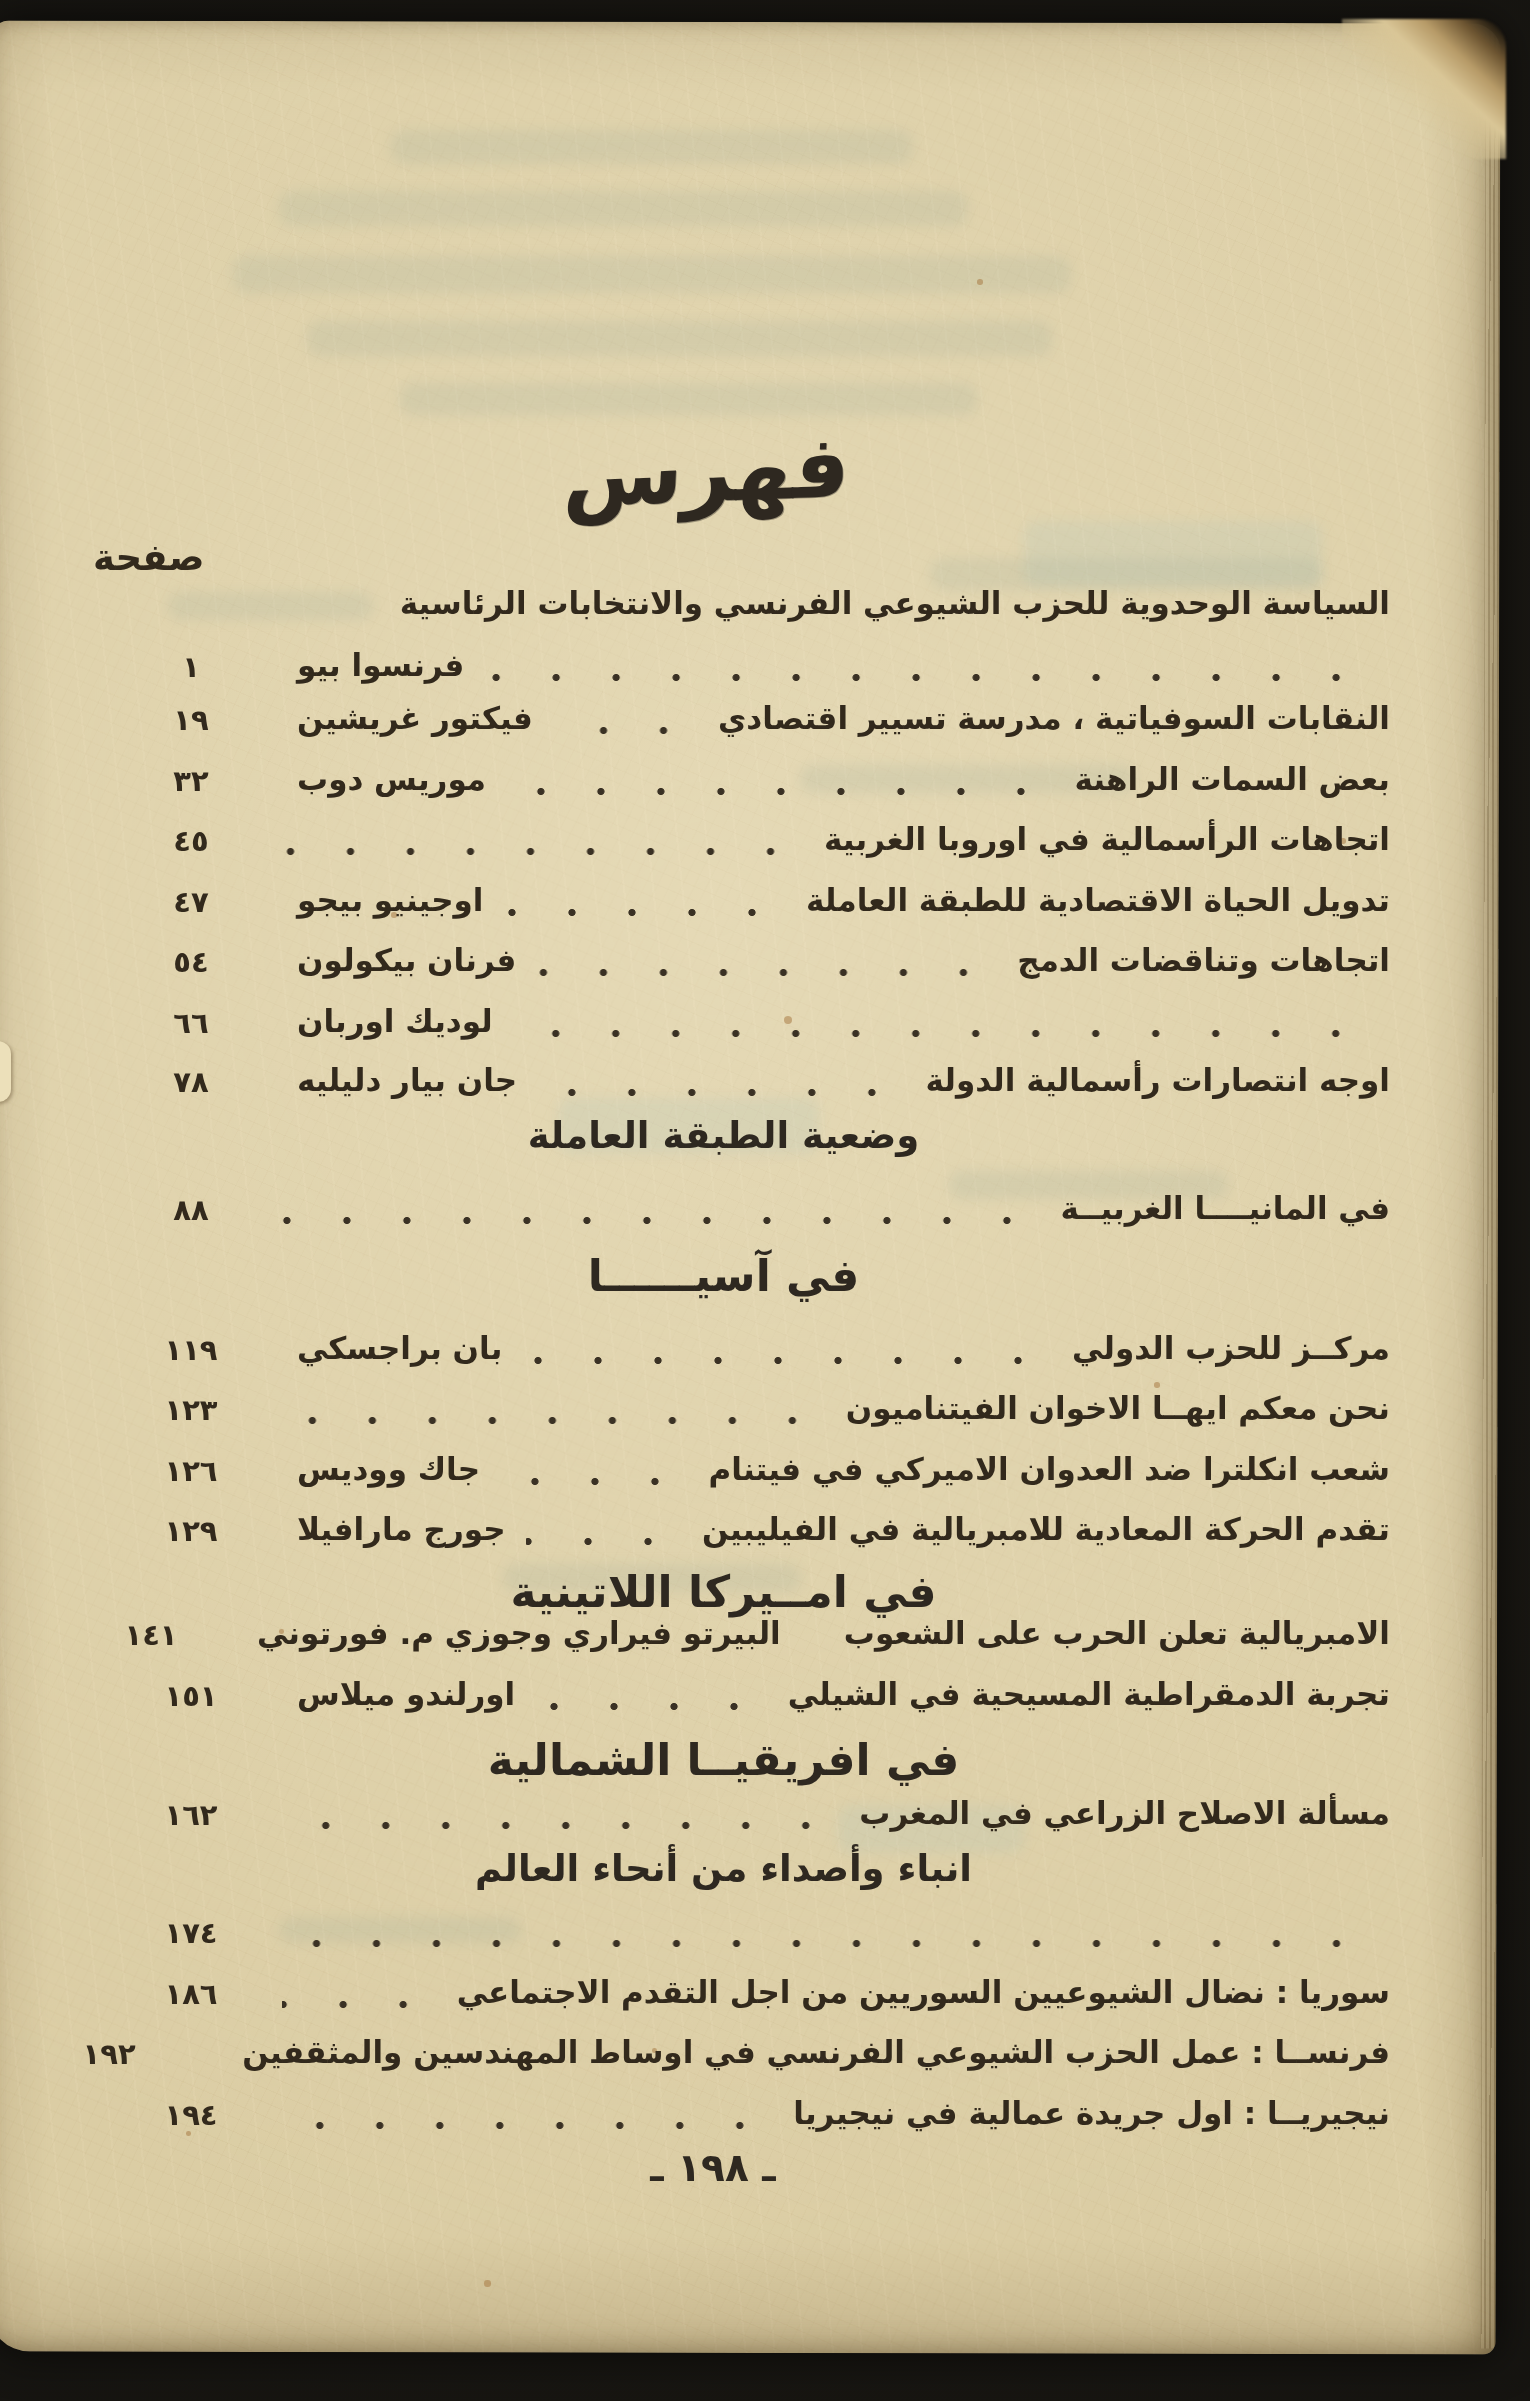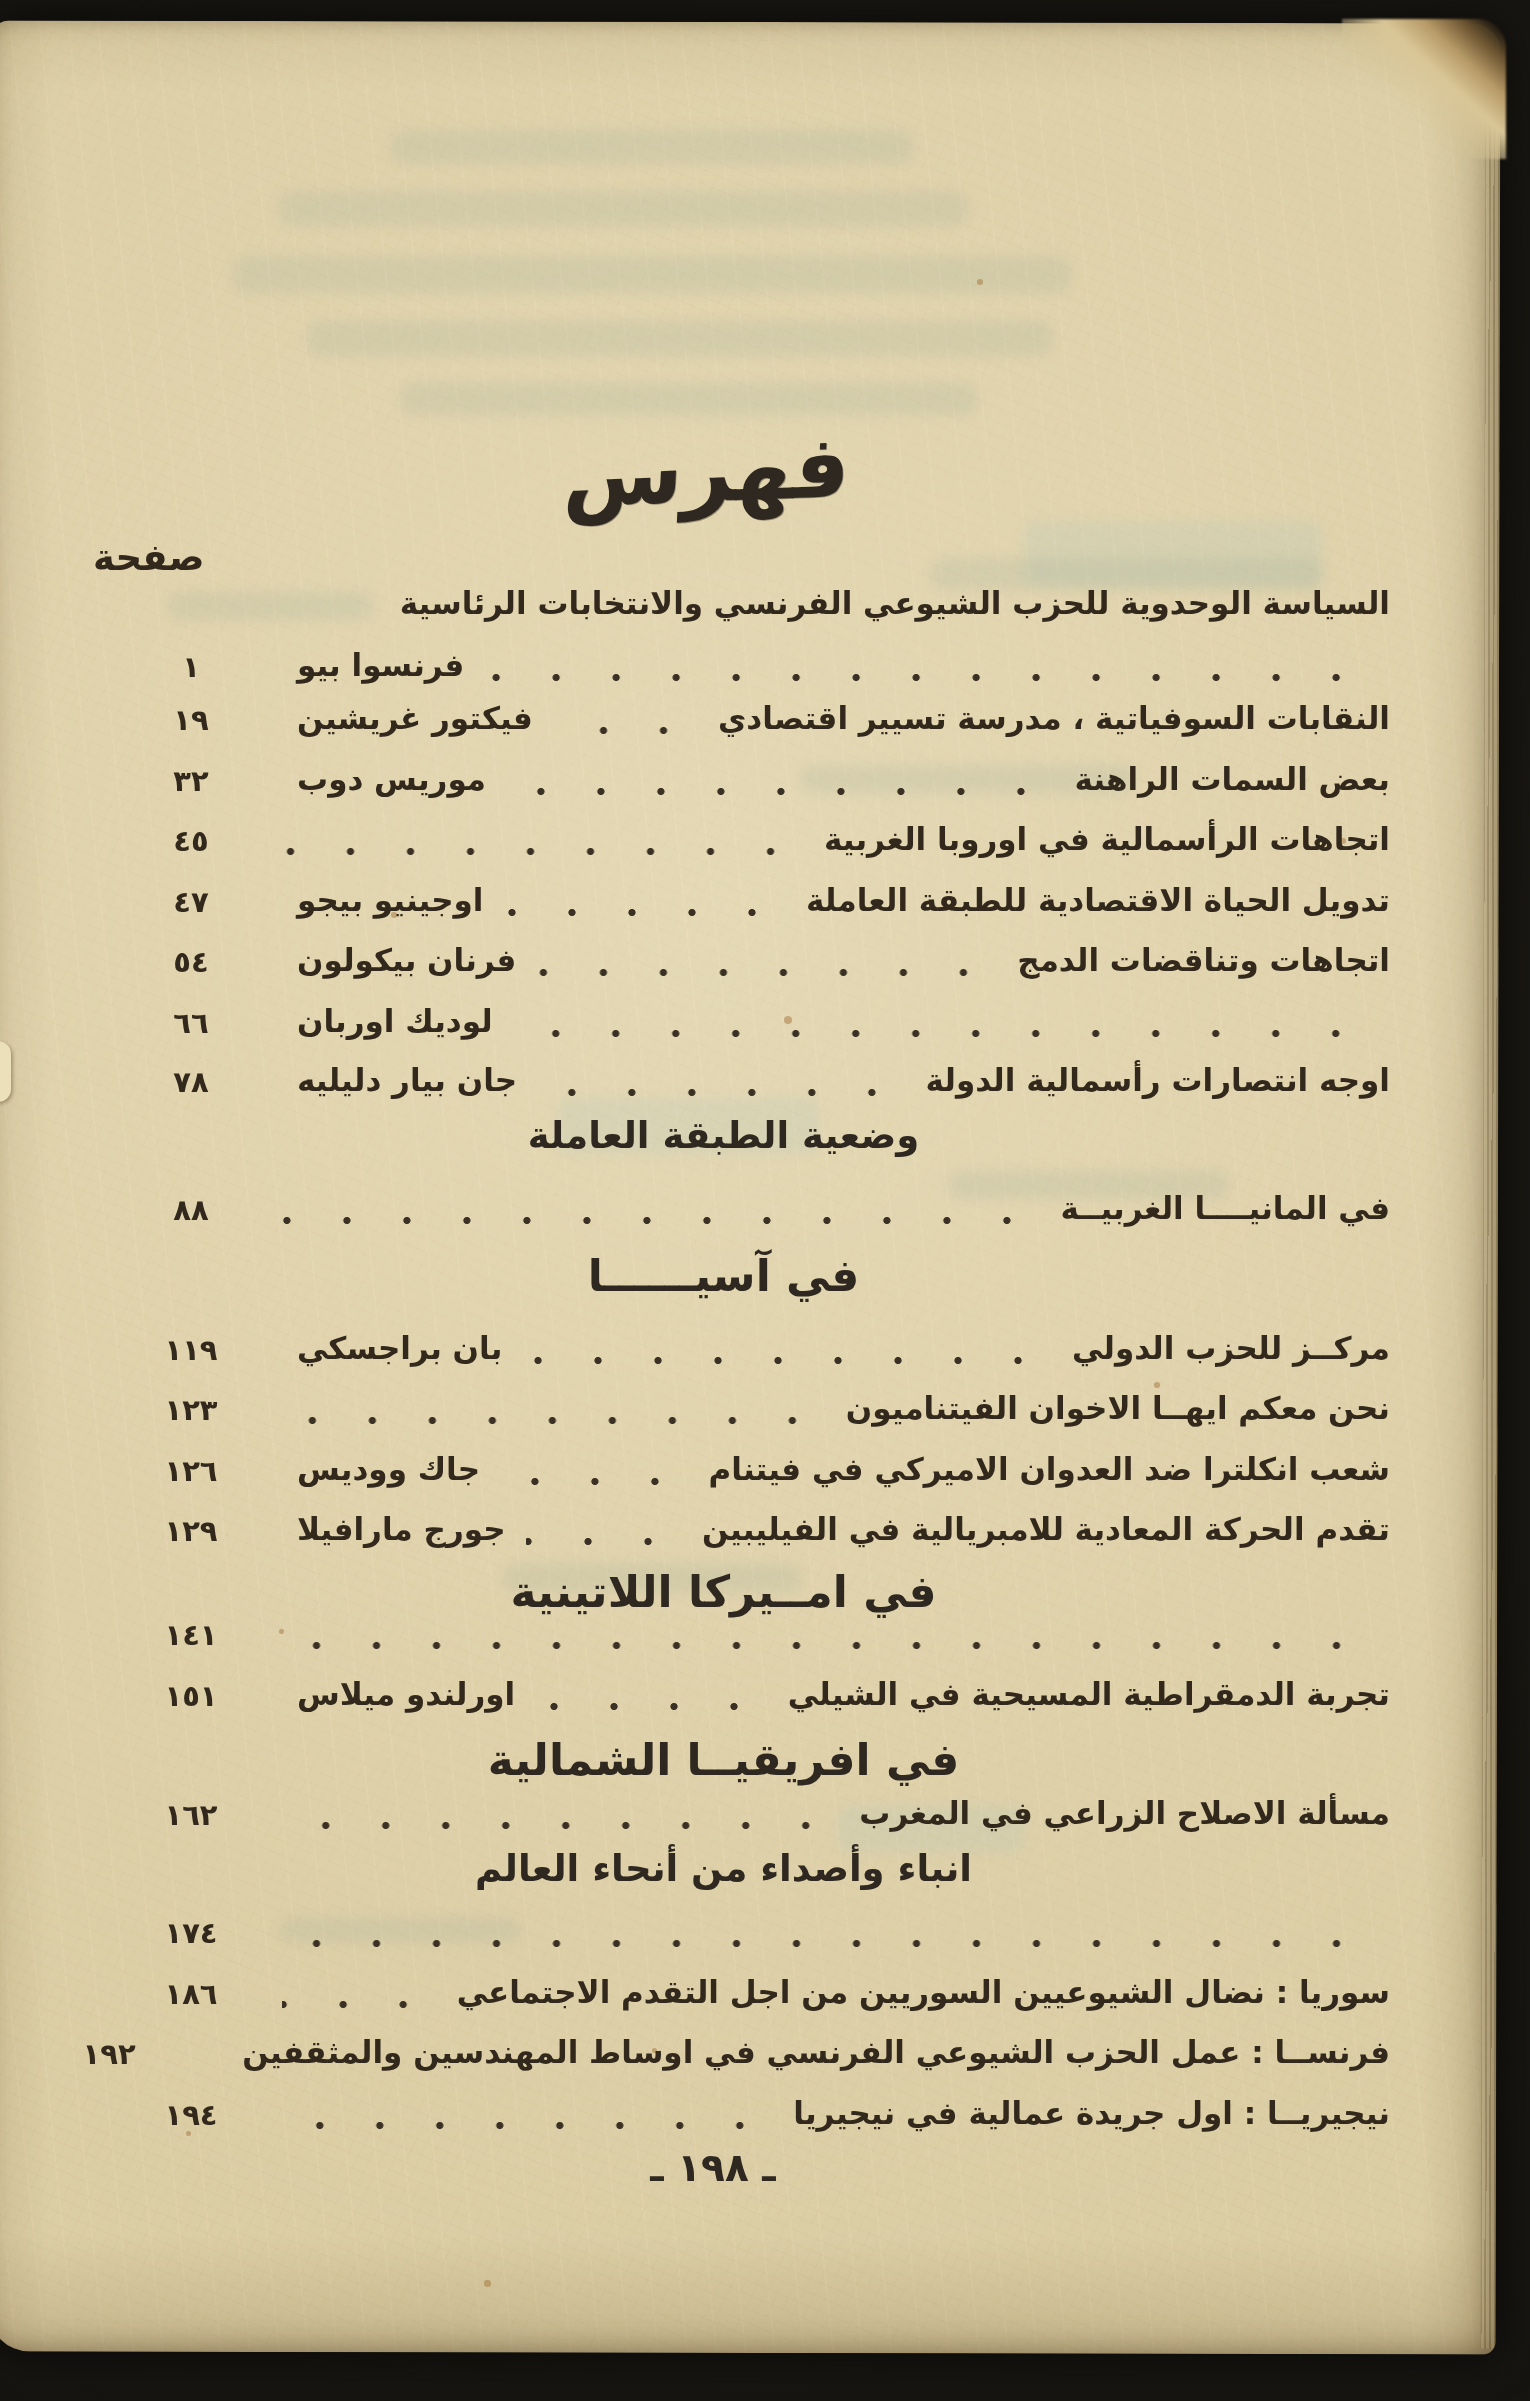--- a/index.html
+++ b/index.html
@@ -211,21 +211,23 @@
         <span class="leader"></span>
         <span class="a">جورج مارافيلا</span>
         <span class="n">١٢٩</span>
       </div>
 
       <div class="hd" style="top:981px">
         <span>في امــيركا اللاتينية</span>
       </div>
 
       <div class="row" style="top:1030px">
-        <span class="leader"></span>
+        <span class="t">الامبريالية تعلن الحرب على الشعوب</span>
+        <span class="leader"></span>
+        <span class="a">البيرتو فيراري وجوزي م. فورتوني</span>
         <span class="n">١٤١</span>
       </div>
 
       <div class="row" style="top:1091px">
         <span class="t">تجربة الدمقراطية المسيحية في الشيلي</span>
         <span class="leader"></span>
         <span class="a">اورلندو ميلاس</span>
         <span class="n">١٥١</span>
       </div>
 

